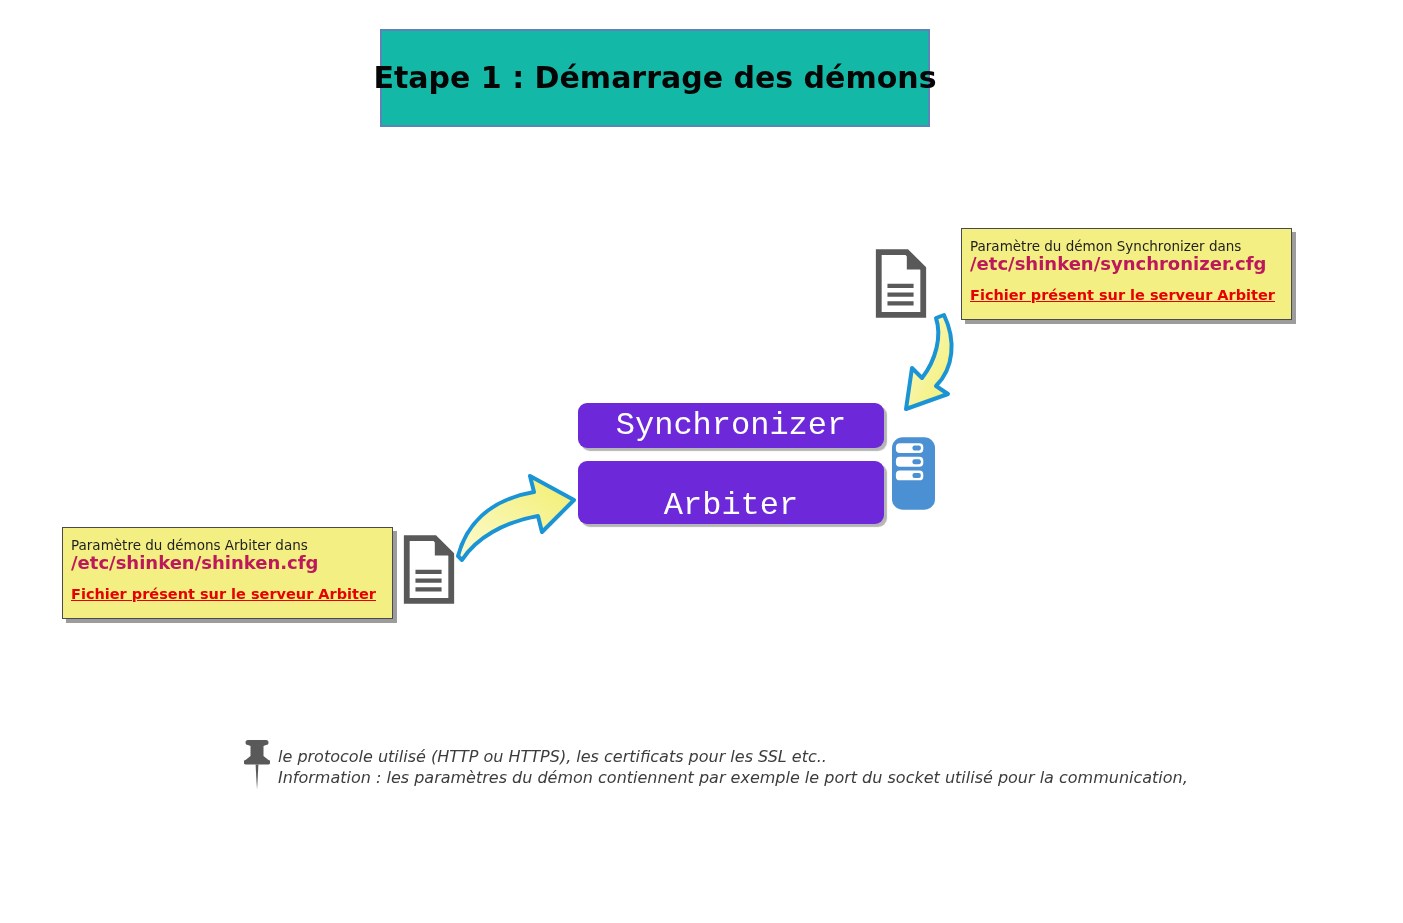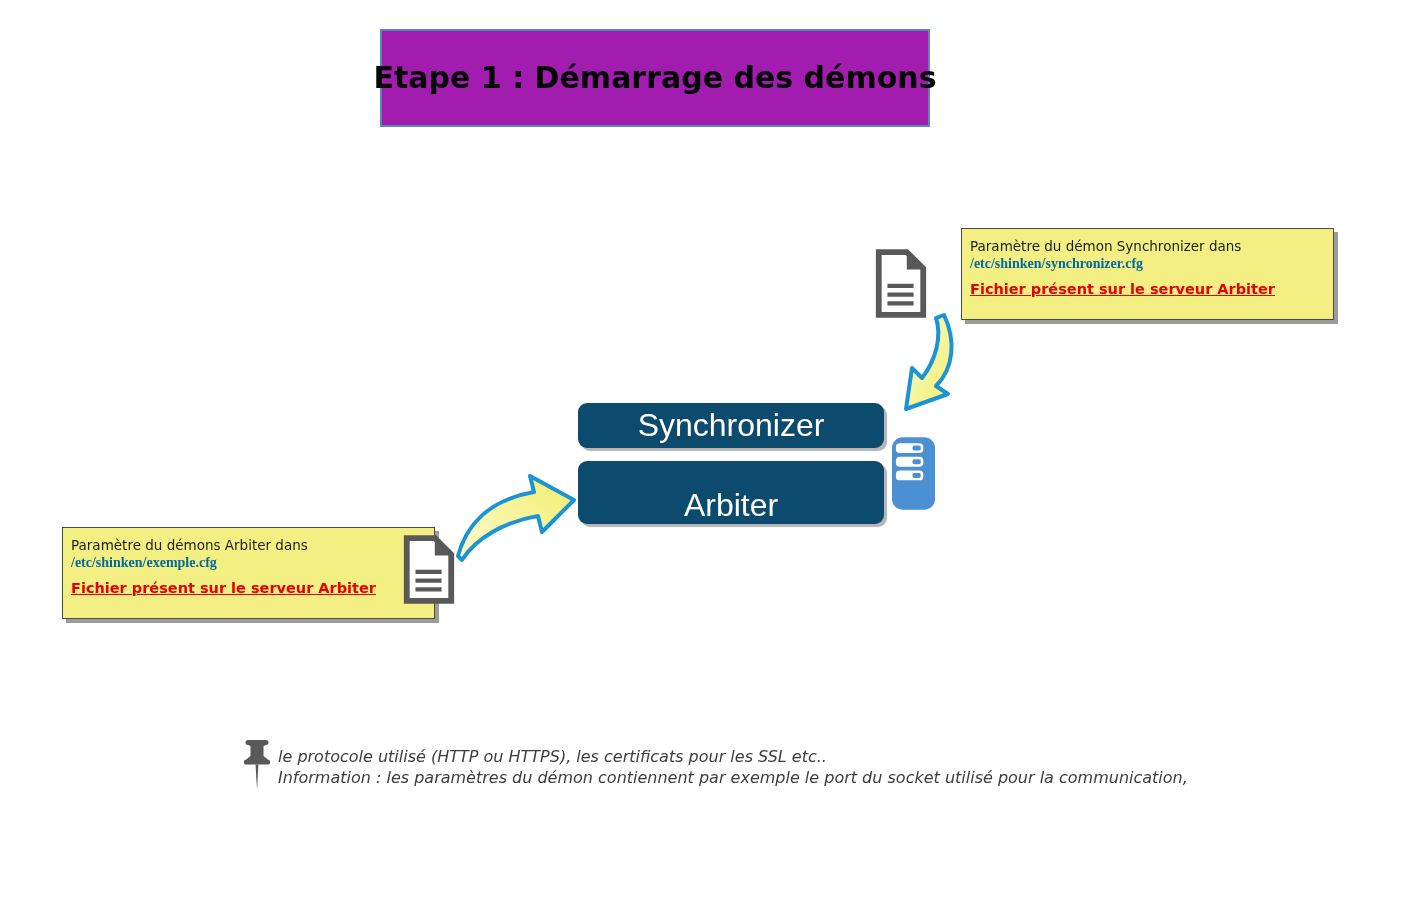--- a/index.html
+++ b/index.html
@@ -5,48 +5,48 @@
   html,body{margin:0;padding:0;}
   body{
     width:1403px;height:923px;position:relative;background:#ffffff;
     font-family:"DejaVu Sans", sans-serif;overflow:hidden;
   }
   .abs{position:absolute;}
 
   
   .title-box{
     left:380px;top:29px;width:550px;height:98px;
-    background:#a21caf;border:2px solid #5b85b8;box-sizing:border-box;
+    background:#14b8a6;border:2px solid #5b85b8;box-sizing:border-box;
     display:flex;flex-direction:column;justify-content:center;align-items:center;
   }
   .title-line{
     font-family:"DejaVu Sans", sans-serif;font-weight:bold;color:#050505;
     font-size:30px;line-height:36px;white-space:nowrap;
   }
 
   
   .note{
-    width:373px;height:92px;background:#f3ef83;border:1px solid #4a4a4a;
+    width:331px;height:92px;background:#f3ef83;border:1px solid #4a4a4a;
     box-shadow:4px 4px 0 #9c9c9c;box-sizing:border-box;padding:9px 8px 0 8px;
   }
   .note-desc{font-size:13.5px;line-height:17px;color:#1f1f1f;white-space:nowrap;}
-  .note-path{font-size:14px;line-height:18px;font-weight:bold;color:#0369a1;white-space:nowrap;font-family:Liberation Serif, serif;}
+  .note-path{font-size:18px;line-height:18px;font-weight:bold;color:#be185d;white-space:nowrap;}
   .note-link{
-    display:inline-block;margin-top:8px;font-size:14.5px;font-weight:bold;
+    display:inline-block;margin-top:14px;font-size:14.5px;font-weight:bold;
     color:#e60000;text-decoration:underline;white-space:nowrap;cursor:pointer;
   }
   .note-synchronizer{left:961px;top:228px;}
   .note-arbiter{left:62px;top:527px;}
 
   
   .daemon-box{
-    left:578px;width:306px;background:#0c4a6e;border-radius:9px;
+    left:578px;width:306px;background:#6d28d9;border-radius:9px;
     box-shadow:3px 3px 1px #b5b5b5;
     display:flex;align-items:center;justify-content:center;
-    font-family:Liberation Sans, sans-serif;color:#ffffff;font-size:32px;
+    font-family:Liberation Mono, monospace;color:#ffffff;font-size:32px;
   }
   .daemon-synchronizer{top:403px;height:45px;}
   .daemon-arbiter{top:461px;height:63px;align-items:flex-end;}
 
   
   .doc-icon-sync{left:872px;top:247px;}
   .doc-icon-arb{left:400px;top:533px;}
   .server-icon{left:891px;top:436px;}
   .arrow-sync{left:892px;top:312px;}
   .arrow-arb{left:452px;top:466px;}
@@ -106,21 +106,21 @@
     <rect x="22" y="9.5" width="8.5" height="5" rx="2" fill="#4a90d2"></rect>
     <rect x="5" y="21" width="28" height="10" rx="4" fill="#ffffff"></rect>
     <rect x="22" y="23.5" width="8.5" height="5" rx="2" fill="#4a90d2"></rect>
     <rect x="5" y="35" width="28" height="10" rx="4" fill="#ffffff"></rect>
     <rect x="22" y="37.5" width="8.5" height="5" rx="2" fill="#4a90d2"></rect>
   </svg>
 </div>
 
 <div class="abs note note-arbiter">
   <div class="note-desc">Paramètre du démons Arbiter dans</div>
-  <div class="note-path">/etc/shinken/exemple.cfg</div>
+  <div class="note-path">/etc/shinken/shinken.cfg</div>
   <a class="note-link">Fichier présent sur le serveur Arbiter</a>
 </div>
 
 <div class="abs doc-icon-arb">
   <svg width="58" height="73" viewBox="0 0 60 75">
     <path d="M7,5 H36 L53,22 V70 H7 Z" fill="#ffffff" stroke="#595959" stroke-width="6" stroke-linejoin="miter"></path>
     <path d="M36,5 L54,23 L36,23 Z" fill="#595959"></path>
     <path d="M16,40 H43 M16,49 H43 M16,58 H43" stroke="#595959" stroke-width="4.5"></path>
   </svg>
 </div>

